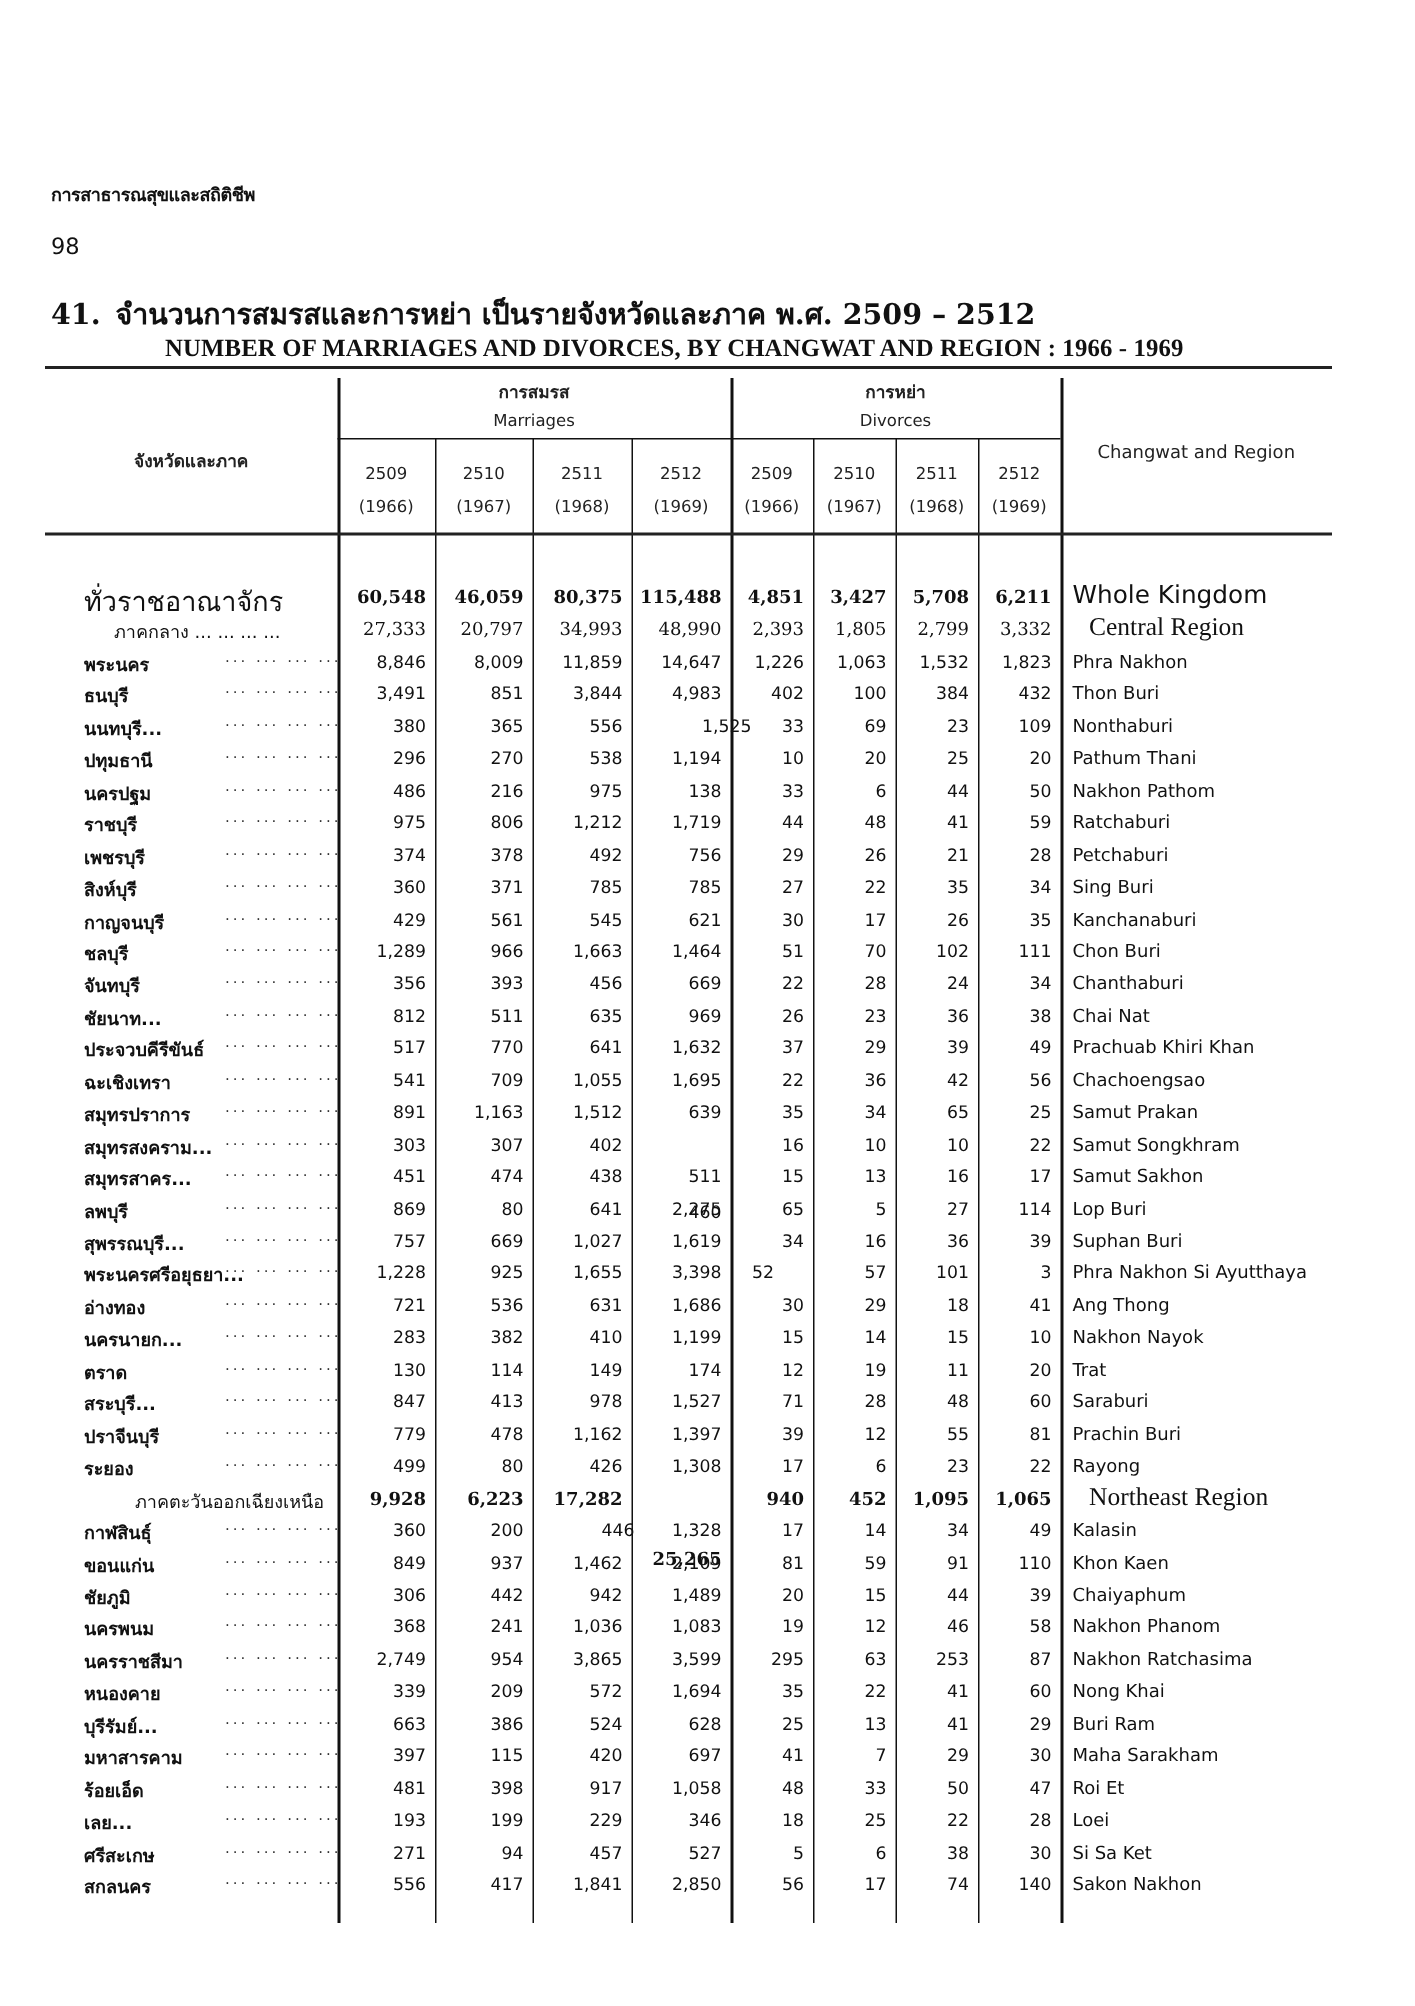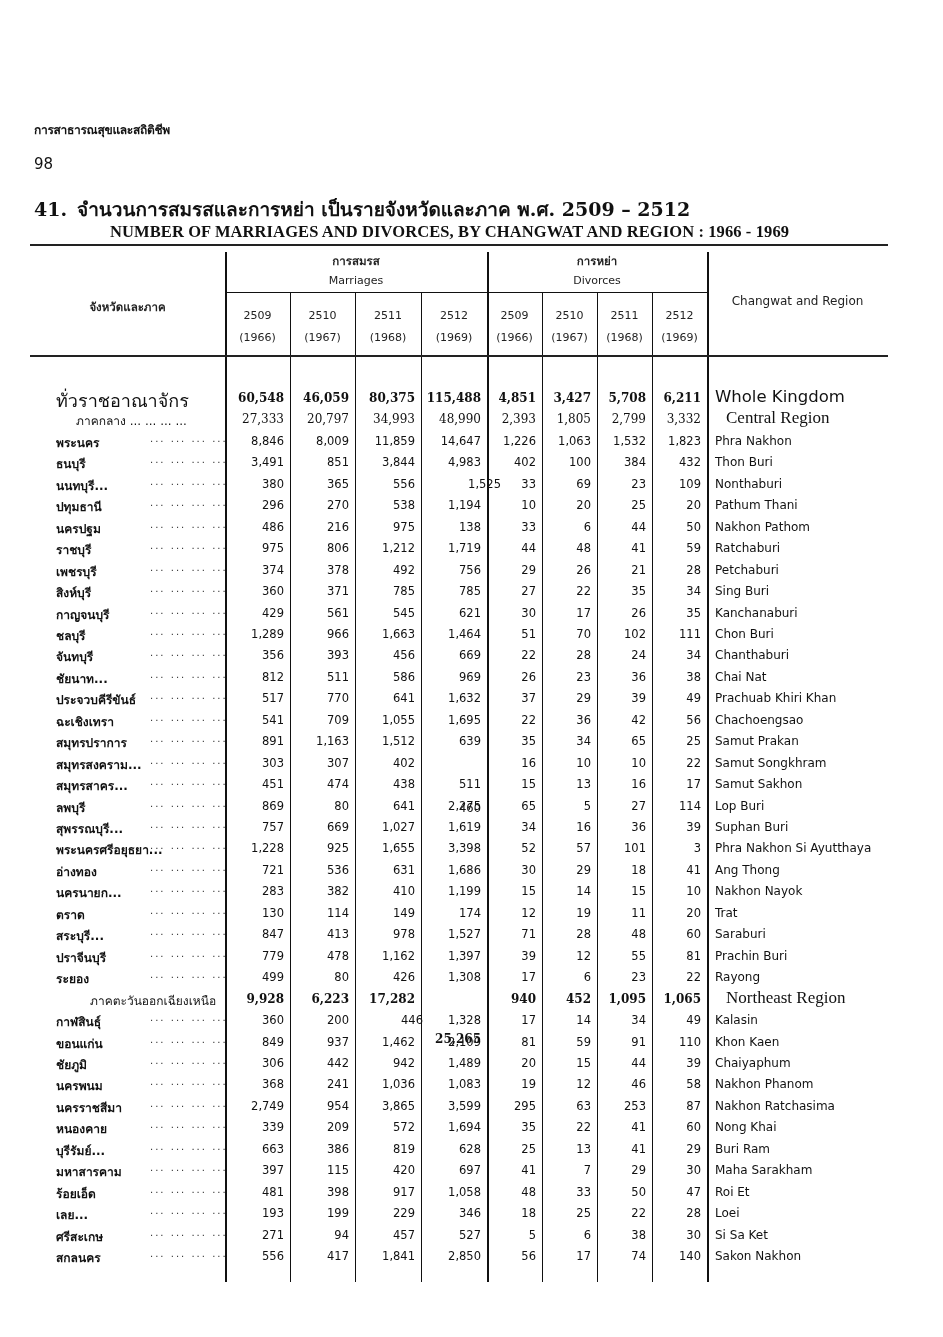--- a/index.html
+++ b/index.html
@@ -240,21 +240,21 @@
         <span class="v" style="left: 512px; width: 49px;">28</span>
         <span class="v" style="left: 567px; width: 49px;">24</span>
         <span class="v" style="left: 622px; width: 49px;">34</span>
         <span class="en">Chanthaburi</span>
       </div>
       <div class="row" style="top: 414.85px;">
         <span class="name">ชัยนาท...</span>
         <span class="dots" style="left: 120px;">... ... ... ...</span>
         <span class="v" style="left: 195px; width: 59px;">812</span>
         <span class="v" style="left: 260px; width: 59px;">511</span>
-        <span class="v" style="left: 325px; width: 60px;">586</span>
+        <span class="v" style="left: 325px; width: 60px;">635</span>
         <span class="v" style="left: 391px; width: 60px;">969</span>
         <span class="v" style="left: 457px; width: 49px;">26</span>
         <span class="v" style="left: 512px; width: 49px;">23</span>
         <span class="v" style="left: 567px; width: 49px;">36</span>
         <span class="v" style="left: 622px; width: 49px;">38</span>
         <span class="en">Chai Nat</span>
       </div>
       <div class="row" style="top: 436.3px;">
         <span class="name">ประจวบคีรีขันธ์</span>
         <span class="dots" style="left: 120px;">... ... ... ...</span>
@@ -346,21 +346,21 @@
         <span class="v" style="left: 622px; width: 49px;">39</span>
         <span class="en">Suphan Buri</span>
       </div>
       <div class="row" style="top: 586.45px;">
         <span class="name">พระนครศรีอยุธยา...</span>
         <span class="dots" style="left: 120px;">... ... ... ...</span>
         <span class="v" style="left: 195px; width: 59px;">1,228</span>
         <span class="v" style="left: 260px; width: 59px;">925</span>
         <span class="v" style="left: 325px; width: 60px;">1,655</span>
         <span class="v" style="left: 391px; width: 60px;">3,398</span>
-        <span class="v" style="left: 457px; width: 49px;">52</span>
+        <span class="v" style="left: 437px; width: 49px;">52</span>
         <span class="v" style="left: 512px; width: 49px;">57</span>
         <span class="v" style="left: 567px; width: 49px;">101</span>
         <span class="v" style="left: 622px; width: 49px;">3</span>
         <span class="en">Phra Nakhon Si Ayutthaya</span>
       </div>
       <div class="row" style="top: 607.9px;">
         <span class="name">อ่างทอง</span>
         <span class="dots" style="left: 120px;">... ... ... ...</span>
         <span class="v" style="left: 195px; width: 59px;">721</span>
         <span class="v" style="left: 260px; width: 59px;">536</span>
@@ -525,21 +525,21 @@
         <span class="v" style="left: 512px; width: 49px;">22</span>
         <span class="v" style="left: 567px; width: 49px;">41</span>
         <span class="v" style="left: 622px; width: 49px;">60</span>
         <span class="en">Nong Khai</span>
       </div>
       <div class="row" style="top: 886.75px;">
         <span class="name">บุรีรัมย์...</span>
         <span class="dots" style="left: 120px;">... ... ... ...</span>
         <span class="v" style="left: 195px; width: 59px;">663</span>
         <span class="v" style="left: 260px; width: 59px;">386</span>
-        <span class="v" style="left: 325px; width: 60px;">819</span>
+        <span class="v" style="left: 325px; width: 60px;">524</span>
         <span class="v" style="left: 391px; width: 60px;">628</span>
         <span class="v" style="left: 457px; width: 49px;">25</span>
         <span class="v" style="left: 512px; width: 49px;">13</span>
         <span class="v" style="left: 567px; width: 49px;">41</span>
         <span class="v" style="left: 622px; width: 49px;">29</span>
         <span class="en">Buri Ram</span>
       </div>
       <div class="row" style="top: 908.2px;">
         <span class="name">มหาสารคาม</span>
         <span class="dots" style="left: 120px;">... ... ... ...</span>

